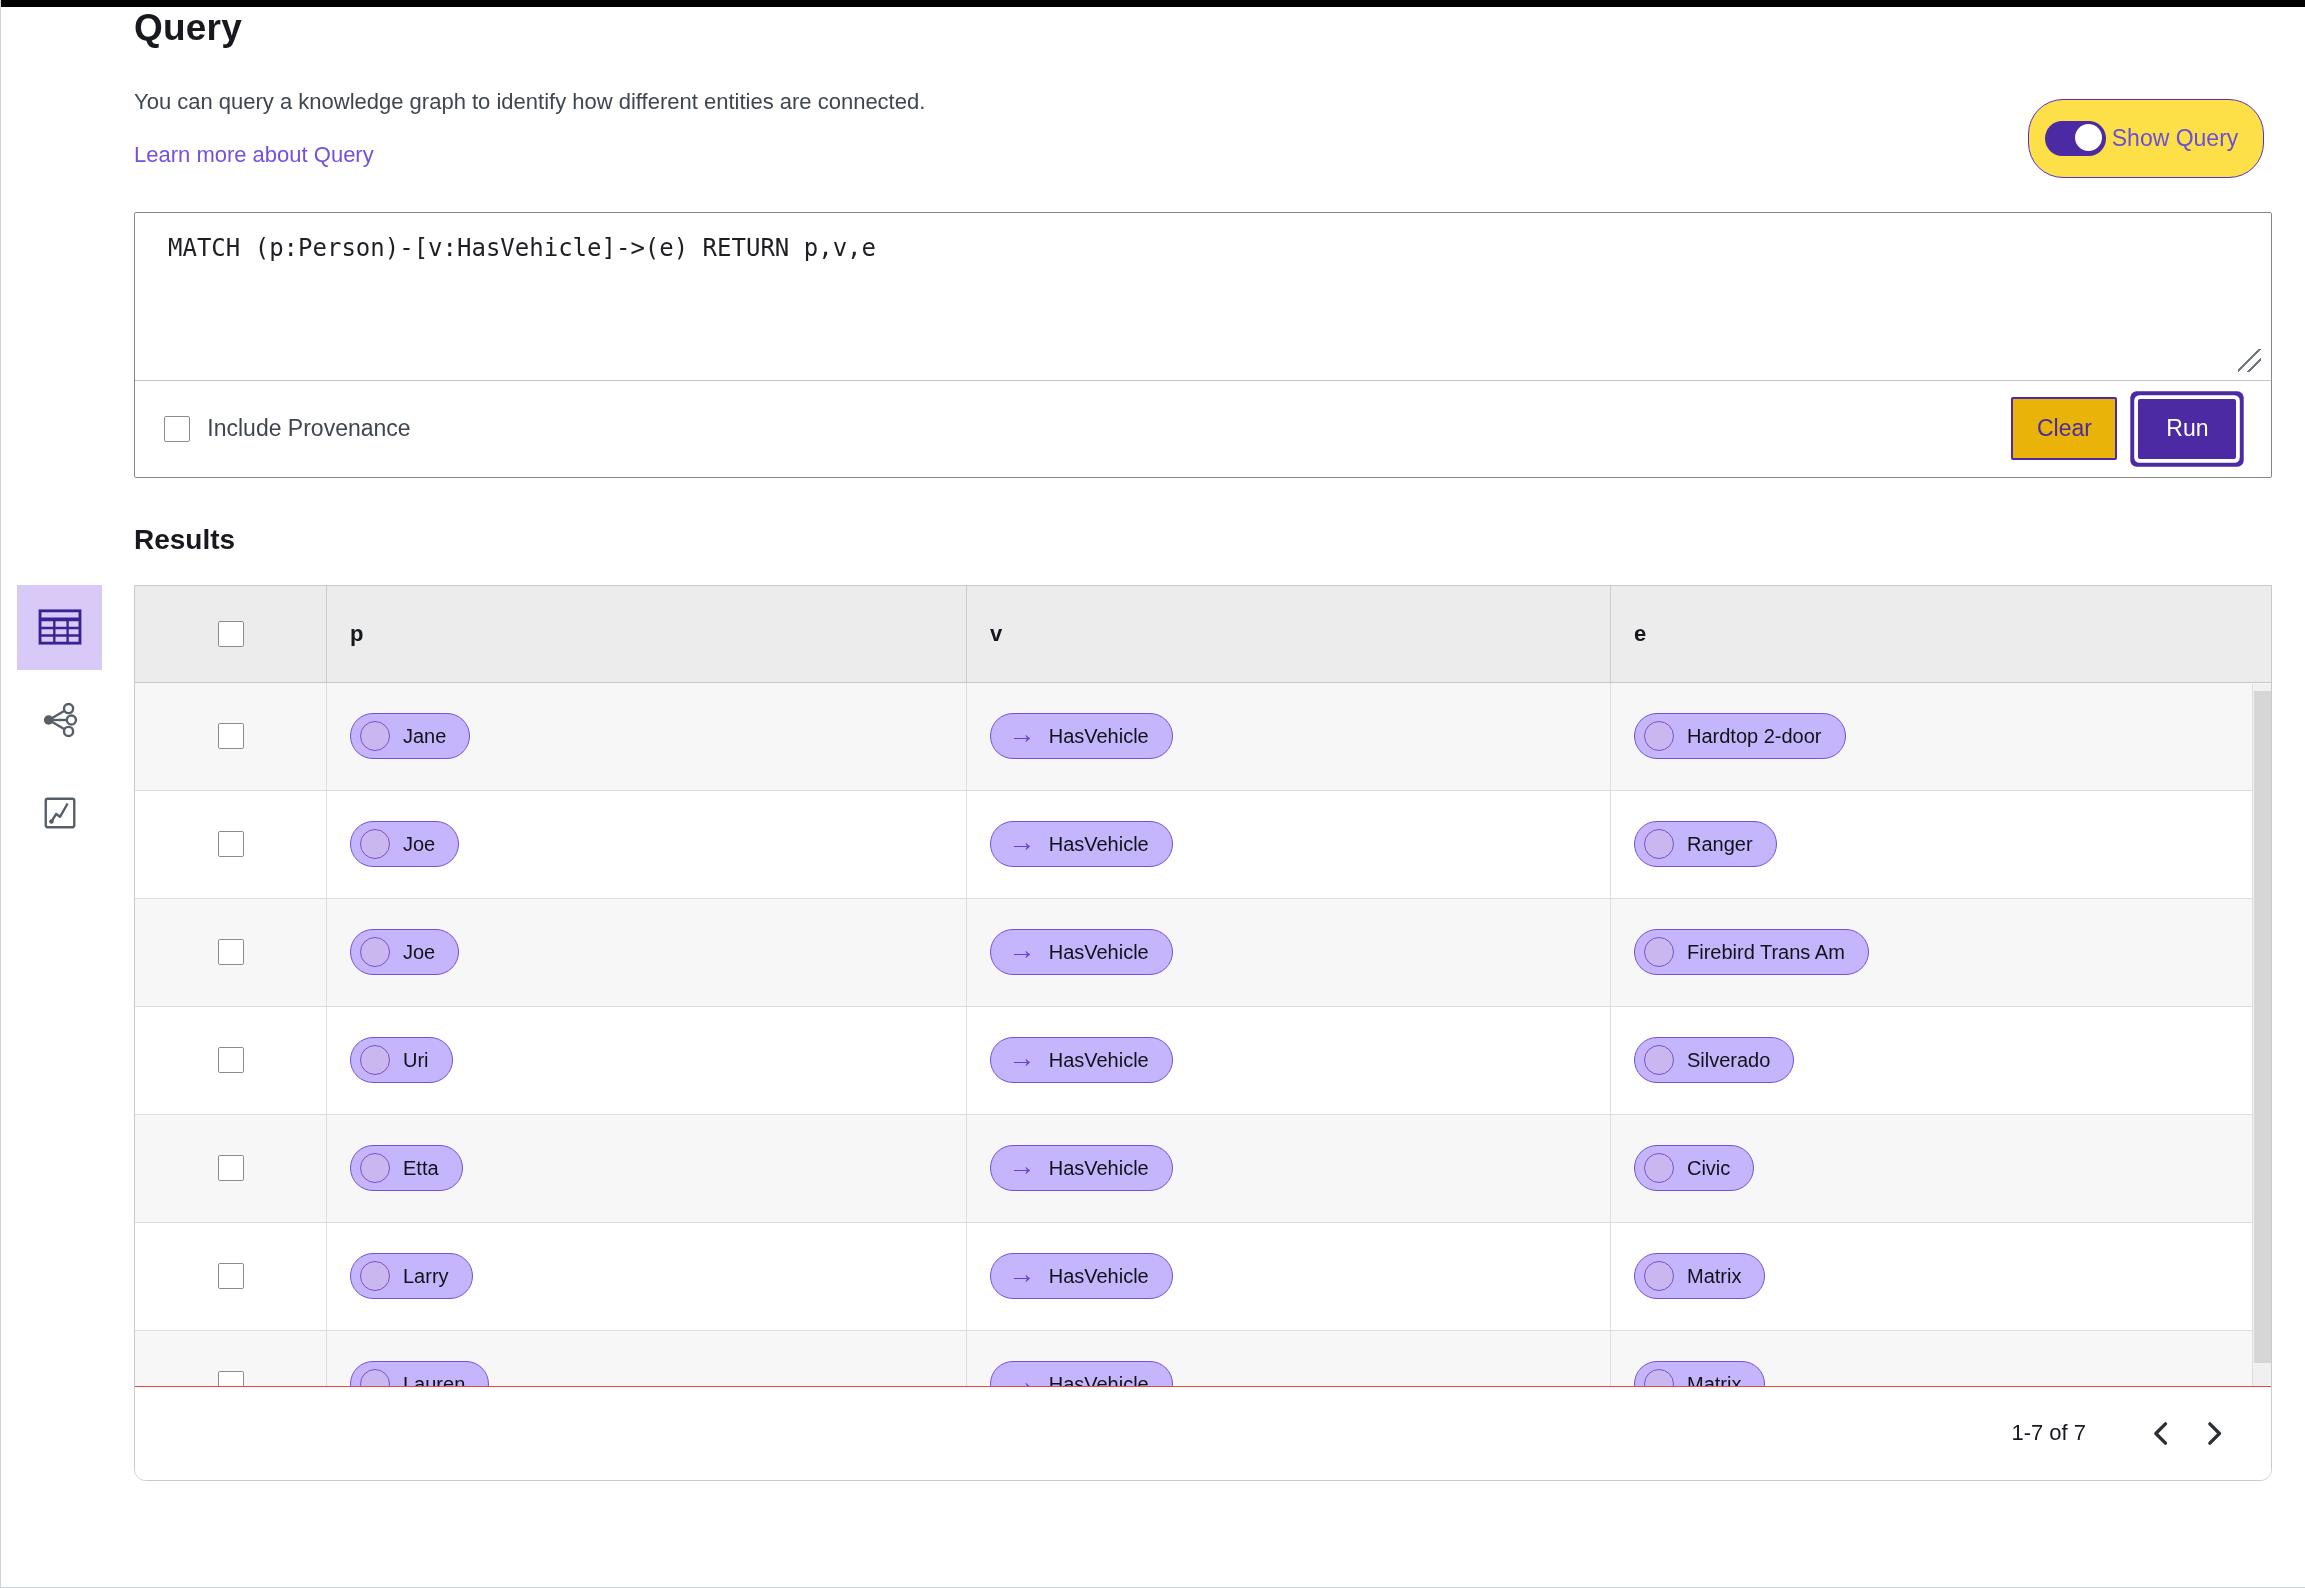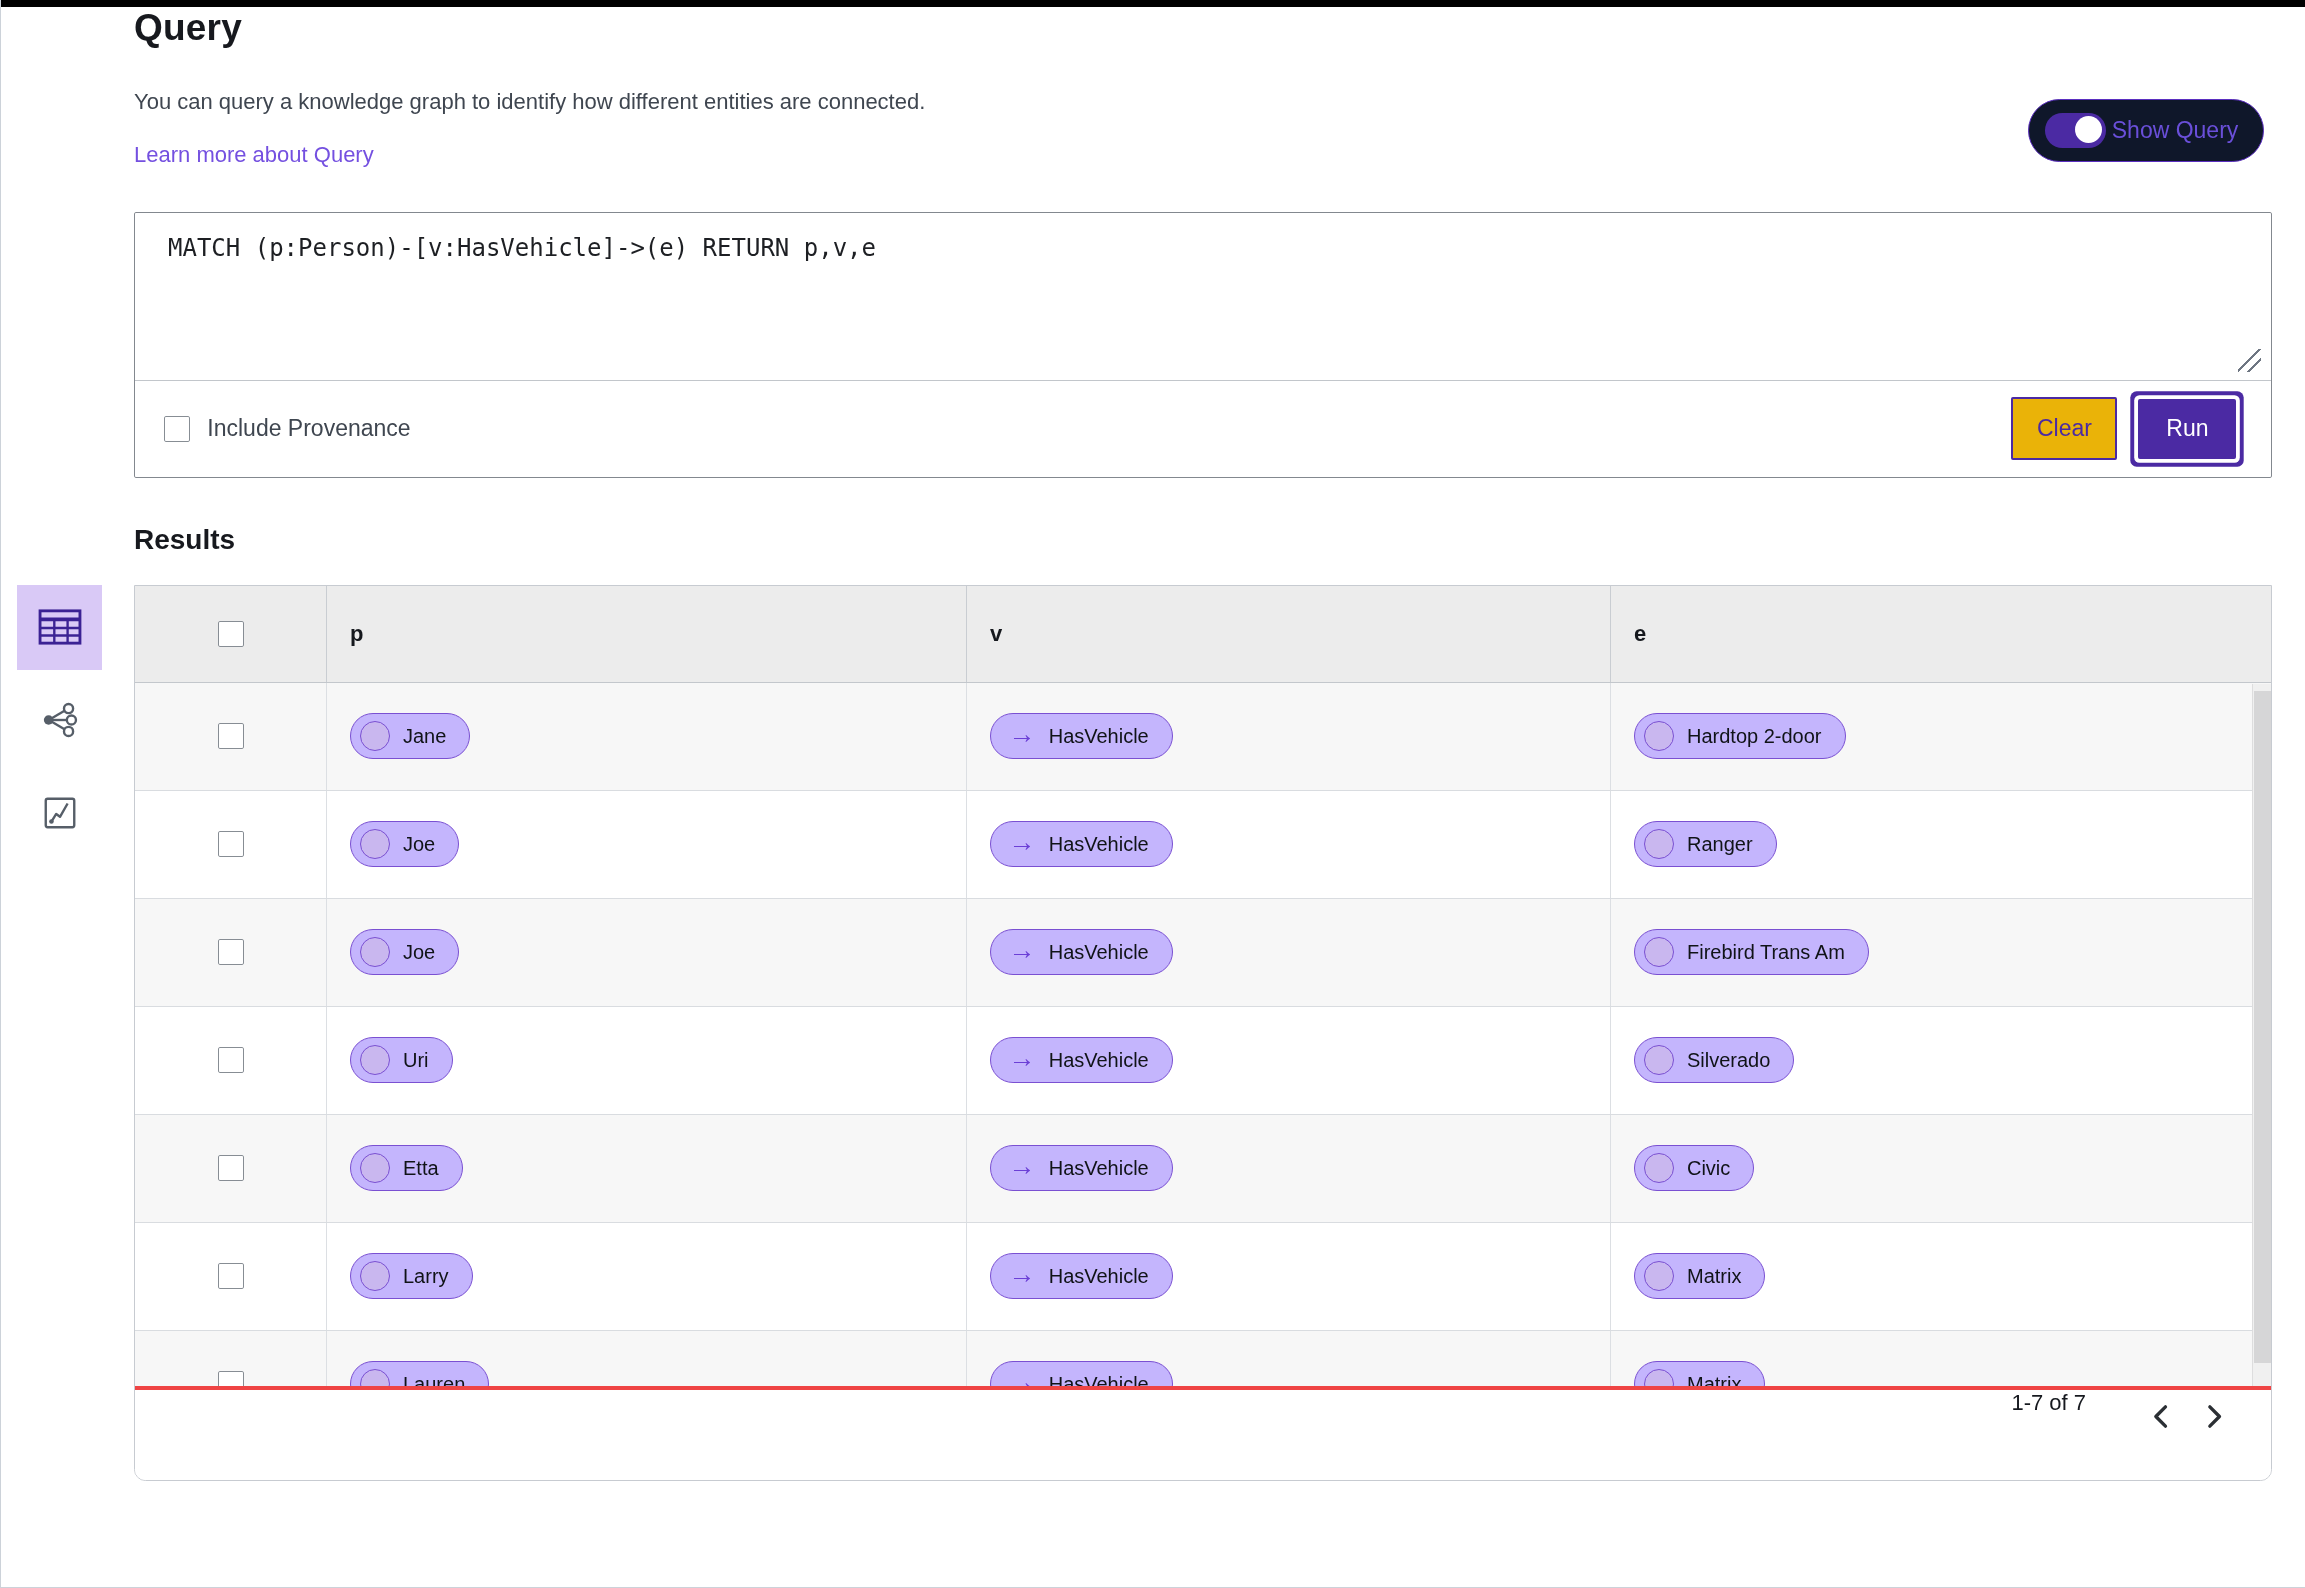--- a/index.html
+++ b/index.html
@@ -12,22 +12,22 @@
   .topbar { height:6.7px; background:#000000; width:100%; }
 
   .main { margin:0 34px 0 134px; width:2138px; position:relative; }
 
   
   .header { position:relative; }
   .page-title { font-size:37px; font-weight:700; color:#17191e; margin:0; letter-spacing:0.2px; }
   .page-desc { margin-top:40px; font-size:22px; color:#3f4650; }
   .learn-link { margin-top:27px; font-size:22px; color:#7450e0; width:fit-content; cursor:pointer; }
   .toggle-pill {
-    position:absolute; right:7.7px; top:92px; height:63px; border:1.9px solid #5b2fc0; border-radius:35px;
-    display:inline-flex; align-items:center; gap:6px; padding:0 25px 0 15.4px; background:#0f172a; cursor:pointer;
+    position:absolute; right:7.7px; top:92px; height:79px; border:1.9px solid #5b2fc0; border-radius:35px;
+    display:inline-flex; align-items:center; gap:6px; padding:0 25px 0 15.4px; background:#fde047; cursor:pointer;
   }
   .switch { width:61px; height:35px; border-radius:17.3px; background:#4b2aa3; position:relative; }
   .switch-knob { position:absolute; right:3.8px; top:3.8px; width:27px; height:27px; border-radius:50%; background:#ffffff; }
   .toggle-label { font-size:23px; color:#6a4fd9; }
 
   
   .query-panel { margin-top:44px; border:1.9px solid #83888f; border-radius:1.9px; background:#fff; }
   .editor-area { height:168px; position:relative; border-bottom:1.9px solid #c2c6cb; padding:21px 33px; }
   .query-text { font-family:"DejaVu Sans Mono", monospace; font-size:24px; color:#1d1f23; white-space:pre; }
   .resize-handle {
@@ -76,21 +76,21 @@
     border:1.9px solid #7a50d2; border-radius:25px; background:#c4b5fd; cursor:pointer; flex:none;
   }
   .pill.edge { padding-left:17.3px; }
   .node-dot { width:30px; height:30px; border-radius:50%; background:#c9b7ef; border:1.9px solid #7a50d2; flex:none; }
   .edge-arrow { color:#6b3fd6; font-size:27px; line-height:1; transform:translateY(-1.9px); }
   .pill-label { font-size:20px; color:#101317; white-space:nowrap; }
 
   .v-scrollbar { position:absolute; top:98px; right:0; width:19px; height:702px; background:#f0f0f0; border-left:1px solid #ddddde; }
   .v-thumb { position:absolute; top:7.7px; left:1px; width:17.3px; height:672px; background:#d6d6d7; cursor:grab; }
 
-  .t-footer { height:94px; border-top:4px solid #ef4444; background:#fff; display:flex; align-items:flex-start; justify-content:flex-end; padding-right:29px; position:relative; z-index:5; }
+  .t-footer { height:94px; border-top:1px solid #ef4444; background:#fff; display:flex; align-items:center; justify-content:flex-end; padding-right:29px; position:relative; z-index:5; }
   .page-range { font-size:22px; color:#16191f; margin-right:48px; }
   .pg-btn { width:54px; height:54px; display:flex; align-items:center; justify-content:center; cursor:pointer; }
 
   svg { display:block; }
 </style>
 </head>
 <body>
 
 <div class="topbar"></div>
 <div class="page-frame"></div>

